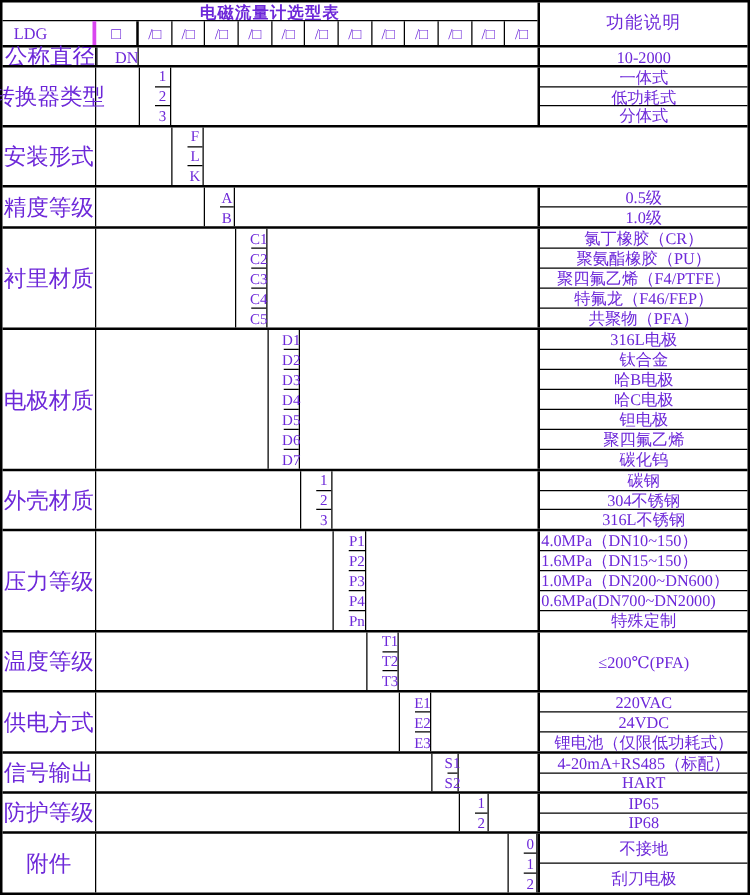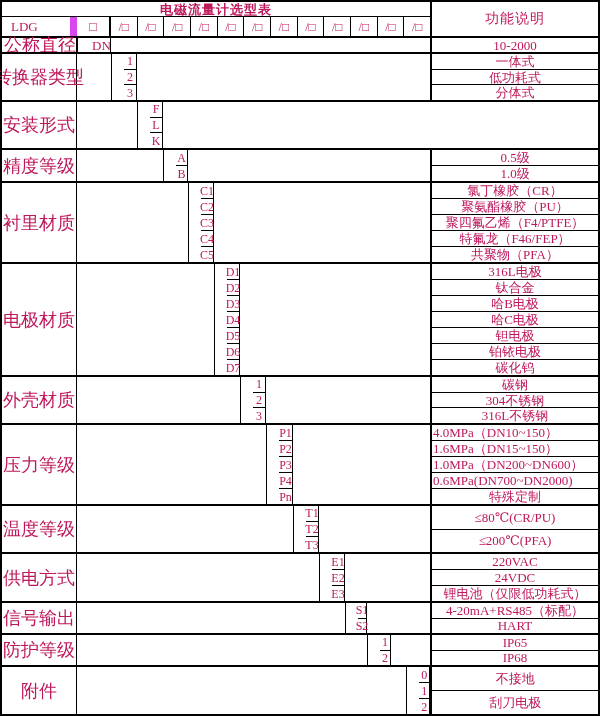--- a/index.html
+++ b/index.html
@@ -1,33 +1,33 @@
 <!DOCTYPE html>
 <html><head>
 <meta charset="utf-8">
 <style>
   html,body { margin:0; padding:0; background:#fff; }
   .sheet {
     position:relative; box-sizing:border-box;
     width:600px; height:716px;
-    border:2px solid #000; background:#fff; color:#be185d;
+    border:2px solid #000; background:#fff; color:#6d28d9;
     font-family:"Liberation Serif","DejaVu Serif",serif;
     display:flex; flex-direction:column;
     line-height:1;
   }
   
   .toprows { display:flex; height:34px; box-sizing:border-box; }
   .top-left { flex:1; display:flex; flex-direction:column; min-width:0; }
   .title-row {
     height:14px; display:flex; align-items:center; justify-content:center;
     font-size:13px; font-weight:bold; letter-spacing:1px;
   }
   .ldg-row { flex:1; display:flex; border-top:1px solid #000; box-sizing:border-box; }
   .ldg-cell {
-    width:75px; box-sizing:border-box; border-right:7px solid #d946ef;
+    width:75px; box-sizing:border-box; border-right:3px solid #d946ef;
     display:flex; align-items:center; padding-left:9px; font-size:13px;
   }
   .box-cell {
     width:34px; box-sizing:border-box; border-right:2px solid #000;
     display:flex; align-items:center; justify-content:center; font-size:13px;
   }
   .slot {
     flex:1; box-sizing:border-box; border-right:1px solid #000;
     display:flex; align-items:center; justify-content:center; font-size:12px;
     white-space:nowrap; overflow:hidden;
@@ -186,21 +186,21 @@
       <div class="code">D6</div>
       <div class="code">D7</div>
     </div>
     <div class="fill"></div>
     <div class="descs">
       <div class="desc">316L电极</div>
       <div class="desc">钛合金</div>
       <div class="desc">哈B电极</div>
       <div class="desc">哈C电极</div>
       <div class="desc">钽电极</div>
-      <div class="desc">铂铱电极</div>
+      <div class="desc">聚四氟乙烯</div>
       <div class="desc">碳化钨</div>
     </div>
   </div>
 
   <div class="block" style="height:48px">
     <div class="label">外壳材质</div>
     <div class="spacer s6"></div>
     <div class="codes w26">
       <div class="code">1</div>
       <div class="code">2</div>
@@ -237,21 +237,20 @@
   <div class="block" style="height:48px">
     <div class="label">温度等级</div>
     <div class="spacer s8"></div>
     <div class="codes w26">
       <div class="code">T1</div>
       <div class="code">T2</div>
       <div class="code">T3</div>
     </div>
     <div class="fill"></div>
     <div class="descs">
-      <div class="desc">≤80℃(CR/PU)</div>
       <div class="desc">≤200℃(PFA)</div>
     </div>
   </div>
 
   <div class="block" style="height:49px">
     <div class="label">供电方式</div>
     <div class="spacer s9"></div>
     <div class="codes w26">
       <div class="code">E1</div>
       <div class="code">E2</div>

